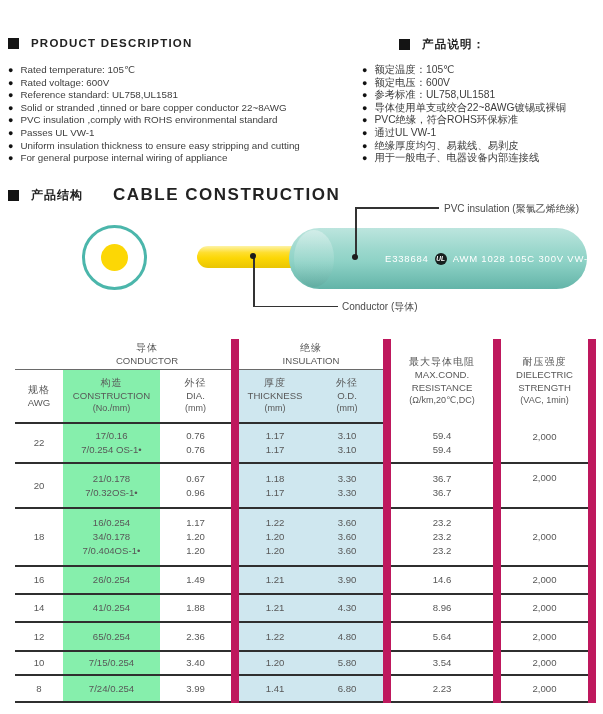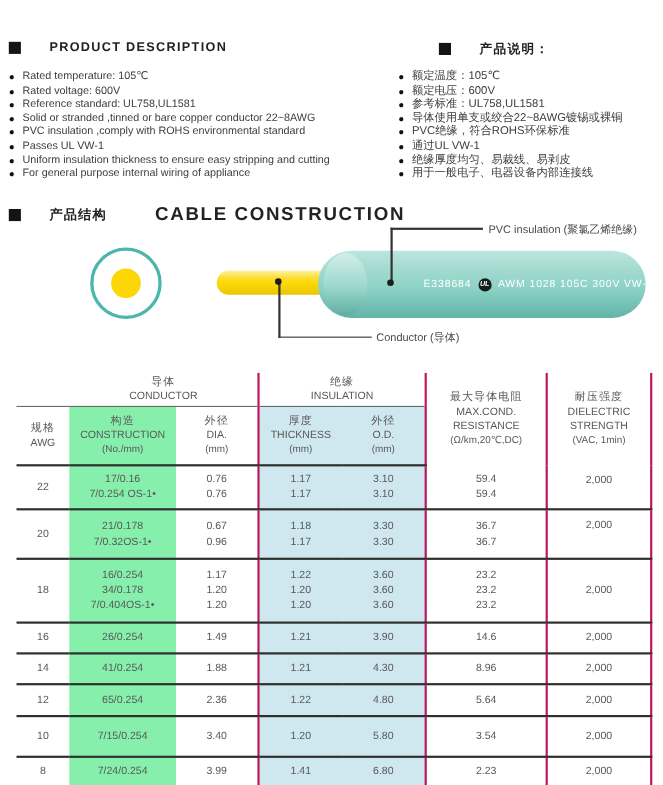--- a/index.html
+++ b/index.html
@@ -5,21 +5,21 @@
   * { margin: 0; padding: 0; box-sizing: border-box; }
   html, body { background: #ffffff; }
   body { font-family: "Liberation Sans", "DejaVu Sans", sans-serif; }
   .page {
     position: relative; width: 603px; height: 714px;
     background: #ffffff; overflow: hidden; margin: 0 auto;
     color: #3f3f3f;
   }
 
   
-  .sec-title { position: absolute; display: flex; align-items: center; gap: 26px; text-align: right; }
+  .sec-title { position: absolute; display: flex; align-items: center; gap: 12px; text-align: right; }
   .sq { width: 11px; height: 11px; background: #141414; flex: 0 0 auto; }
   .sec-title h2 {
     font-size: 11.5px; font-weight: bold; letter-spacing: 1.2px; color: #222;
     white-space: nowrap;
   }
   .sec-title .zh-part { font-size: 12px; font-weight: bold; color: #222; letter-spacing: 1px; }
   .sec-title .en-part { font-size: 17px; font-weight: bold; color: #222; letter-spacing: 1.5px; margin-left: 18px; }
 
   
   .blist { position: absolute; list-style: none; }
@@ -72,21 +72,21 @@
   .spec-table { position: absolute; left: 15px; top: 339px; }
   table { border-collapse: collapse; table-layout: fixed; width: 577px; }
   th, td { padding: 0; font-weight: normal; text-align: center; vertical-align: middle; color: #585858; }
   th { font-size: 9.6px; line-height: 13px; }
   th .zh { font-size: 10px; letter-spacing: 1px; }
   th .unit { font-size: 9px; }
   td { font-size: 9.6px; }
   td .ln, .c-res .ln { line-height: 14px; }
   .band-y { background: #86efac; }
   .band-b { background: #cfe7ef; margin-top: 40px; }
-  .br { border-right: 2px solid #be185d; }
+  .br { border-right: 8px solid #be185d; }
   .bb-thin { border-bottom: 1px solid #6a6a6a; }
   thead tr.subhead th { border-bottom: 2.5px solid #2f2f2f; }
   tbody td { border-bottom: 2px solid #2f2f2f; }
   td.vtop { vertical-align: top; padding-top: 7px; }
 </style>
 </head>
 <body>
 
 <div class="page">
 
@@ -415,21 +415,21 @@
             <td class="band-b br">
               <div class="ln">4.80</div>
             </td>
             <td class="br c-res">
               <div class="ln">5.64</div>
             </td>
             <td class="br">
               <div class="ln">2,000</div>
             </td>
           </tr>
-          <tr style="height: 37px;">
+          <tr style="height: 24px;">
             <td class="">
               <div class="ln">10</div>
             </td>
             <td class="band-y">
               <div class="ln">7/15/0.254</div>
             </td>
             <td class="br">
               <div class="ln">3.40</div>
             </td>
             <td class="band-b">

